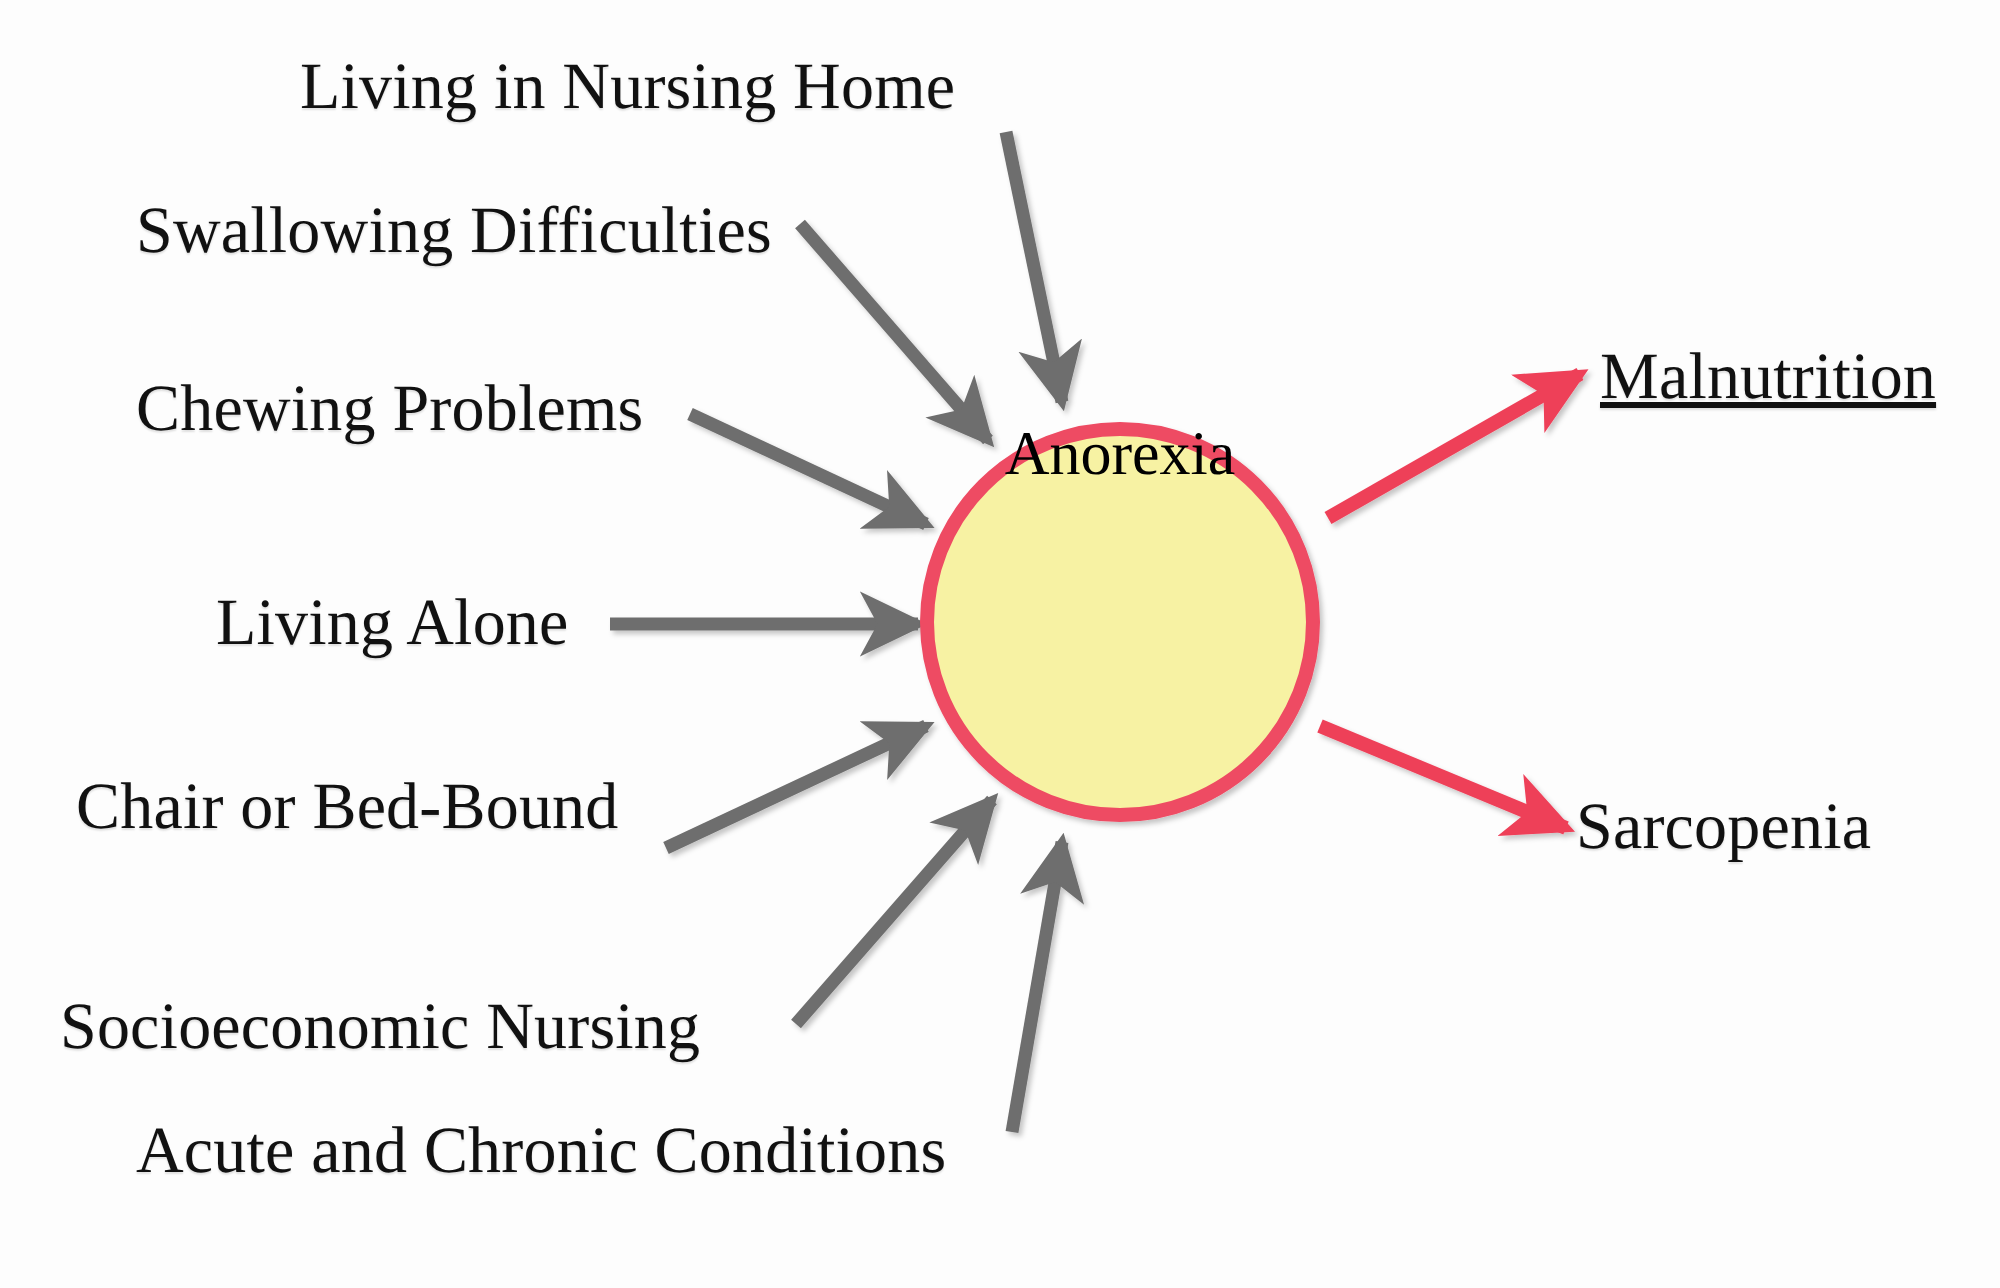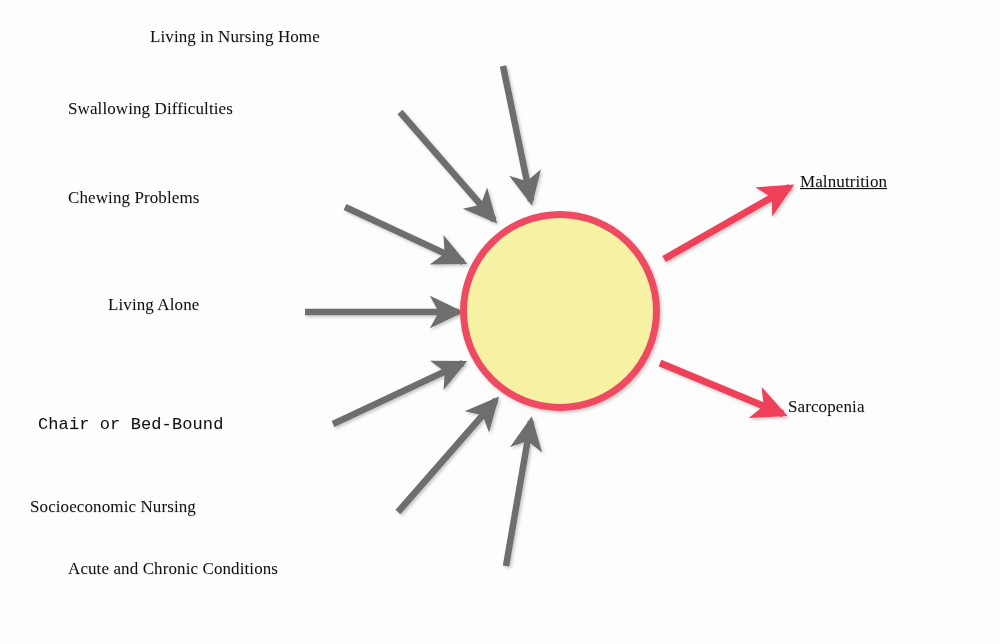--- a/index.html
+++ b/index.html
@@ -19,21 +19,21 @@
     position: absolute;
     left: 0;
     top: 0;
     width: 1000px;
     height: 644px;
   }
   .node-label {
     position: absolute;
     color: #111111;
     font-family: "Liberation Serif", "DejaVu Serif", serif;
-    font-size: 17px;
+    font-size: 33px;
     line-height: 1;
     white-space: nowrap;
     letter-spacing: 0.1px;
     text-shadow: 0 1px 1px rgba(0,0,0,0.12);
   }
   .center-label {
     position: absolute;
     left: 0;
     top: 0;
     width: 100%;
@@ -84,27 +84,30 @@
     <g id="effect-arrows" filter="url(#soft-shadow)" stroke="#EE4059" stroke-width="7" stroke-linecap="butt" marker-end="url(#head-red)" fill="none">
         <line x1="664" y1="259" x2="790" y2="187" stroke="#EE4059"></line>
         <line x1="660" y1="363" x2="783" y2="414" stroke="#EE4059"></line>
       </g>
 
     <g id="center-circle-group" filter="url(#soft-shadow)">
         <circle cx="560" cy="311" r="96.5" fill="#F7F2A3" stroke="#EE4B63" stroke-width="7"></circle>
       </g>
   </svg>
 
+  <div id="center-node" style="left: 460px; top: 211px; width: 200px; height: 200px;">
+    <span class="center-label" style="font-size: 31px; color: rgb(0, 0, 0);">Anorexia</span>
+  </div>
 
   <div id="cause-labels">
       <div class="node-label" style="left: 150px; top: 28px;">Living in Nursing Home</div>
       <div class="node-label" style="left: 68px; top: 100px; text-align: right;">Swallowing Difficulties</div>
       <div class="node-label" style="left: 68px; top: 189px;">Chewing Problems</div>
       <div class="node-label" style="left: 108px; top: 296px; text-align: center;">Living Alone</div>
-      <div class="node-label" style="left: 38px; top: 416px; font-family: Liberation Mono, monospace;">Chair or Bed-Bound</div>
+      <div class="node-label" style="left: 38px; top: 388px;">Chair or Bed-Bound</div>
       <div class="node-label" style="left: 30px; top: 498px;">Socioeconomic Nursing</div>
       <div class="node-label" style="left: 68px; top: 560px;">Acute and Chronic Conditions</div>
     </div>
   <div id="effect-labels">
       <div class="node-label" style="left: 800px; top: 173px; text-decoration: underline;">Malnutrition</div>
       <div class="node-label" style="left: 788px; top: 398px;">Sarcopenia</div>
     </div>
 
 </div>
 

